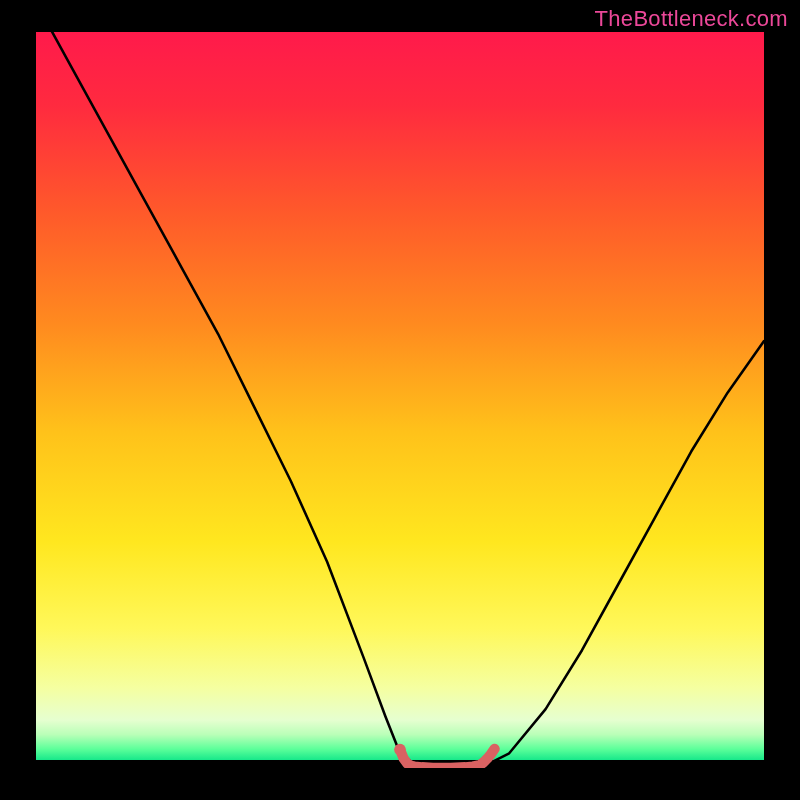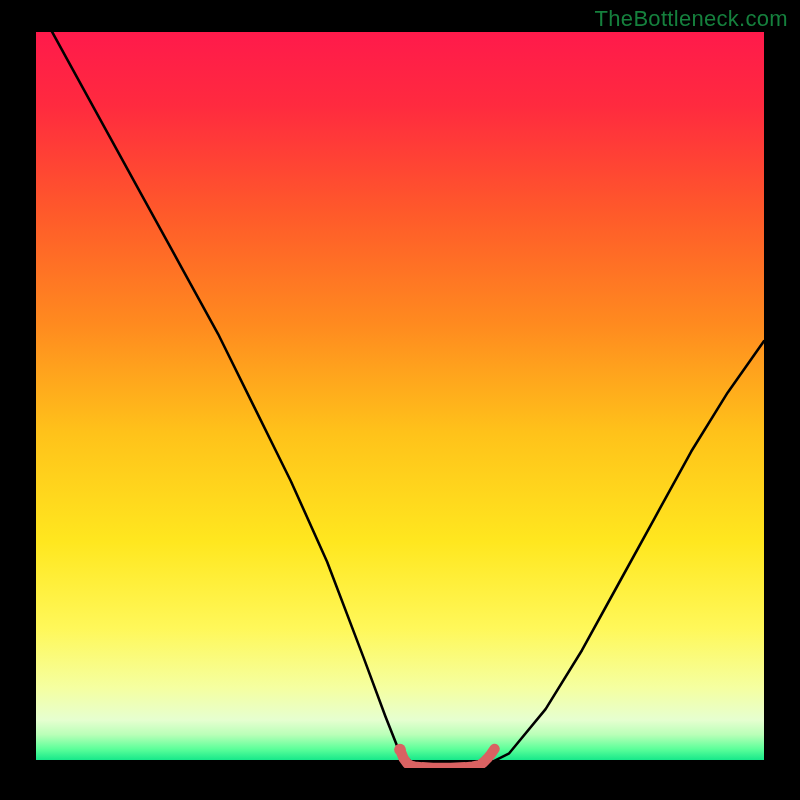--- a/index.html
+++ b/index.html
@@ -14,21 +14,21 @@
   .frame {
     position: relative;
     width: 800px;
     height: 800px;
     background: #000;
   }
   .watermark {
     position: absolute;
     top: 6px;
     right: 12px;
-    color: #15803d;
+    color: #ec4899;
     font-size: 22px;
     font-weight: 500;
     letter-spacing: 0.3px;
     user-select: none;
   }
   .plot-area {
     position: absolute;
     left: 36px;
     top: 32px;
     width: 728px;

